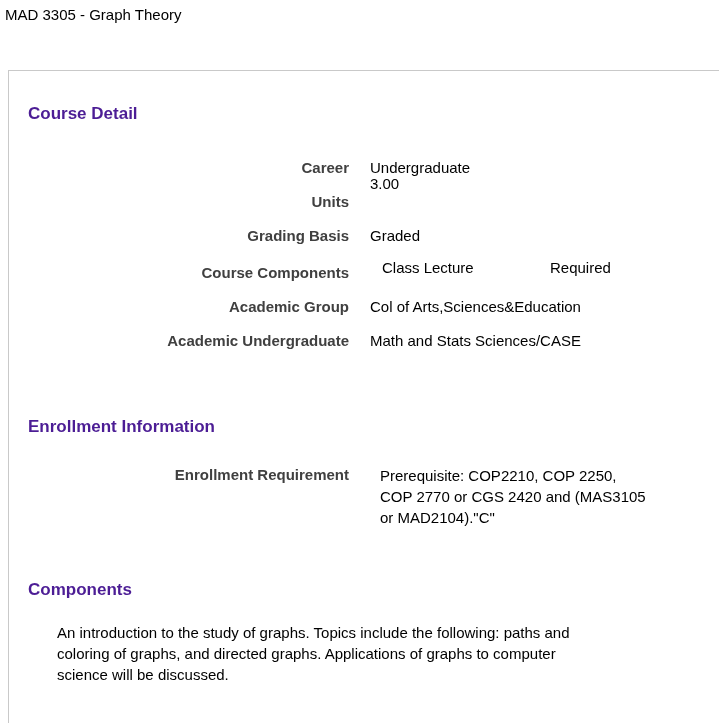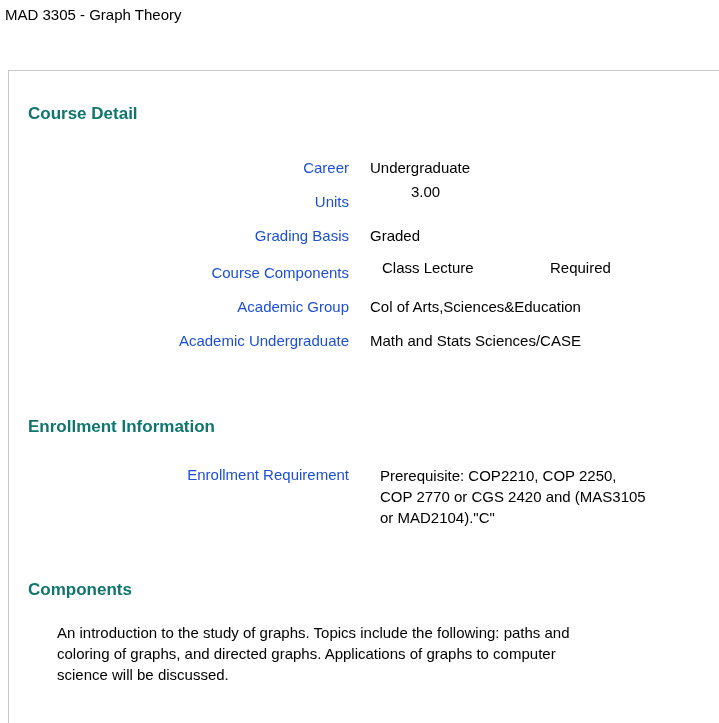--- a/index.html
+++ b/index.html
@@ -32,31 +32,31 @@
     height: 660px;  
     border: 1px solid #c9c9c9;
     background: #ffffff;
     box-sizing: border-box;
   }
   .section-heading {
     position: absolute;
     left: 28px;
     font-size: 17px;
     font-weight: bold;
-    color: #0f766e;
+    color: #4c1d95;
     white-space: nowrap;
   }
   .field-label {
     position: absolute;
     left: 20px;
     width: 329px;       
     text-align: right;
     font-size: 15px;
-    font-weight: normal;
-    color: #1d4ed8;
+    font-weight: bold;
+    color: #404040;
     white-space: nowrap;
   }
   .field-value {
     position: absolute;
     left: 370px;
     font-size: 15px;
     color: #000000;
     white-space: nowrap;
   }
   .multiline {
@@ -76,21 +76,21 @@
   <div class="page-title">MAD 3305 - Graph Theory</div>
 
   <div class="content-box"></div>
 
   <div class="section-heading" style="top:104px;">Course Detail</div>
 
   <div class="field-label" style="top:159px;">Career</div>
   <div class="field-value" style="top:159px;">Undergraduate</div>
 
   <div class="field-label" style="top:193px;">Units</div>
-  <div class="field-value" style="top:183px;margin-left:41px;">3.00</div>
+  <div class="field-value" style="top:175px;">3.00</div>
 
   <div class="field-label" style="top:227px;">Grading Basis</div>
   <div class="field-value" style="top:227px;">Graded</div>
 
   <div class="field-label" style="top:264px;">Course Components</div>
   <div class="field-value" style="top:259px; left:382px;">Class Lecture</div>
   <div class="field-value" style="top:259px; left:550px;">Required</div>
 
   <div class="field-label" style="top:298px;">Academic Group</div>
   <div class="field-value" style="top:298px;">Col of Arts,Sciences&amp;Education</div>

